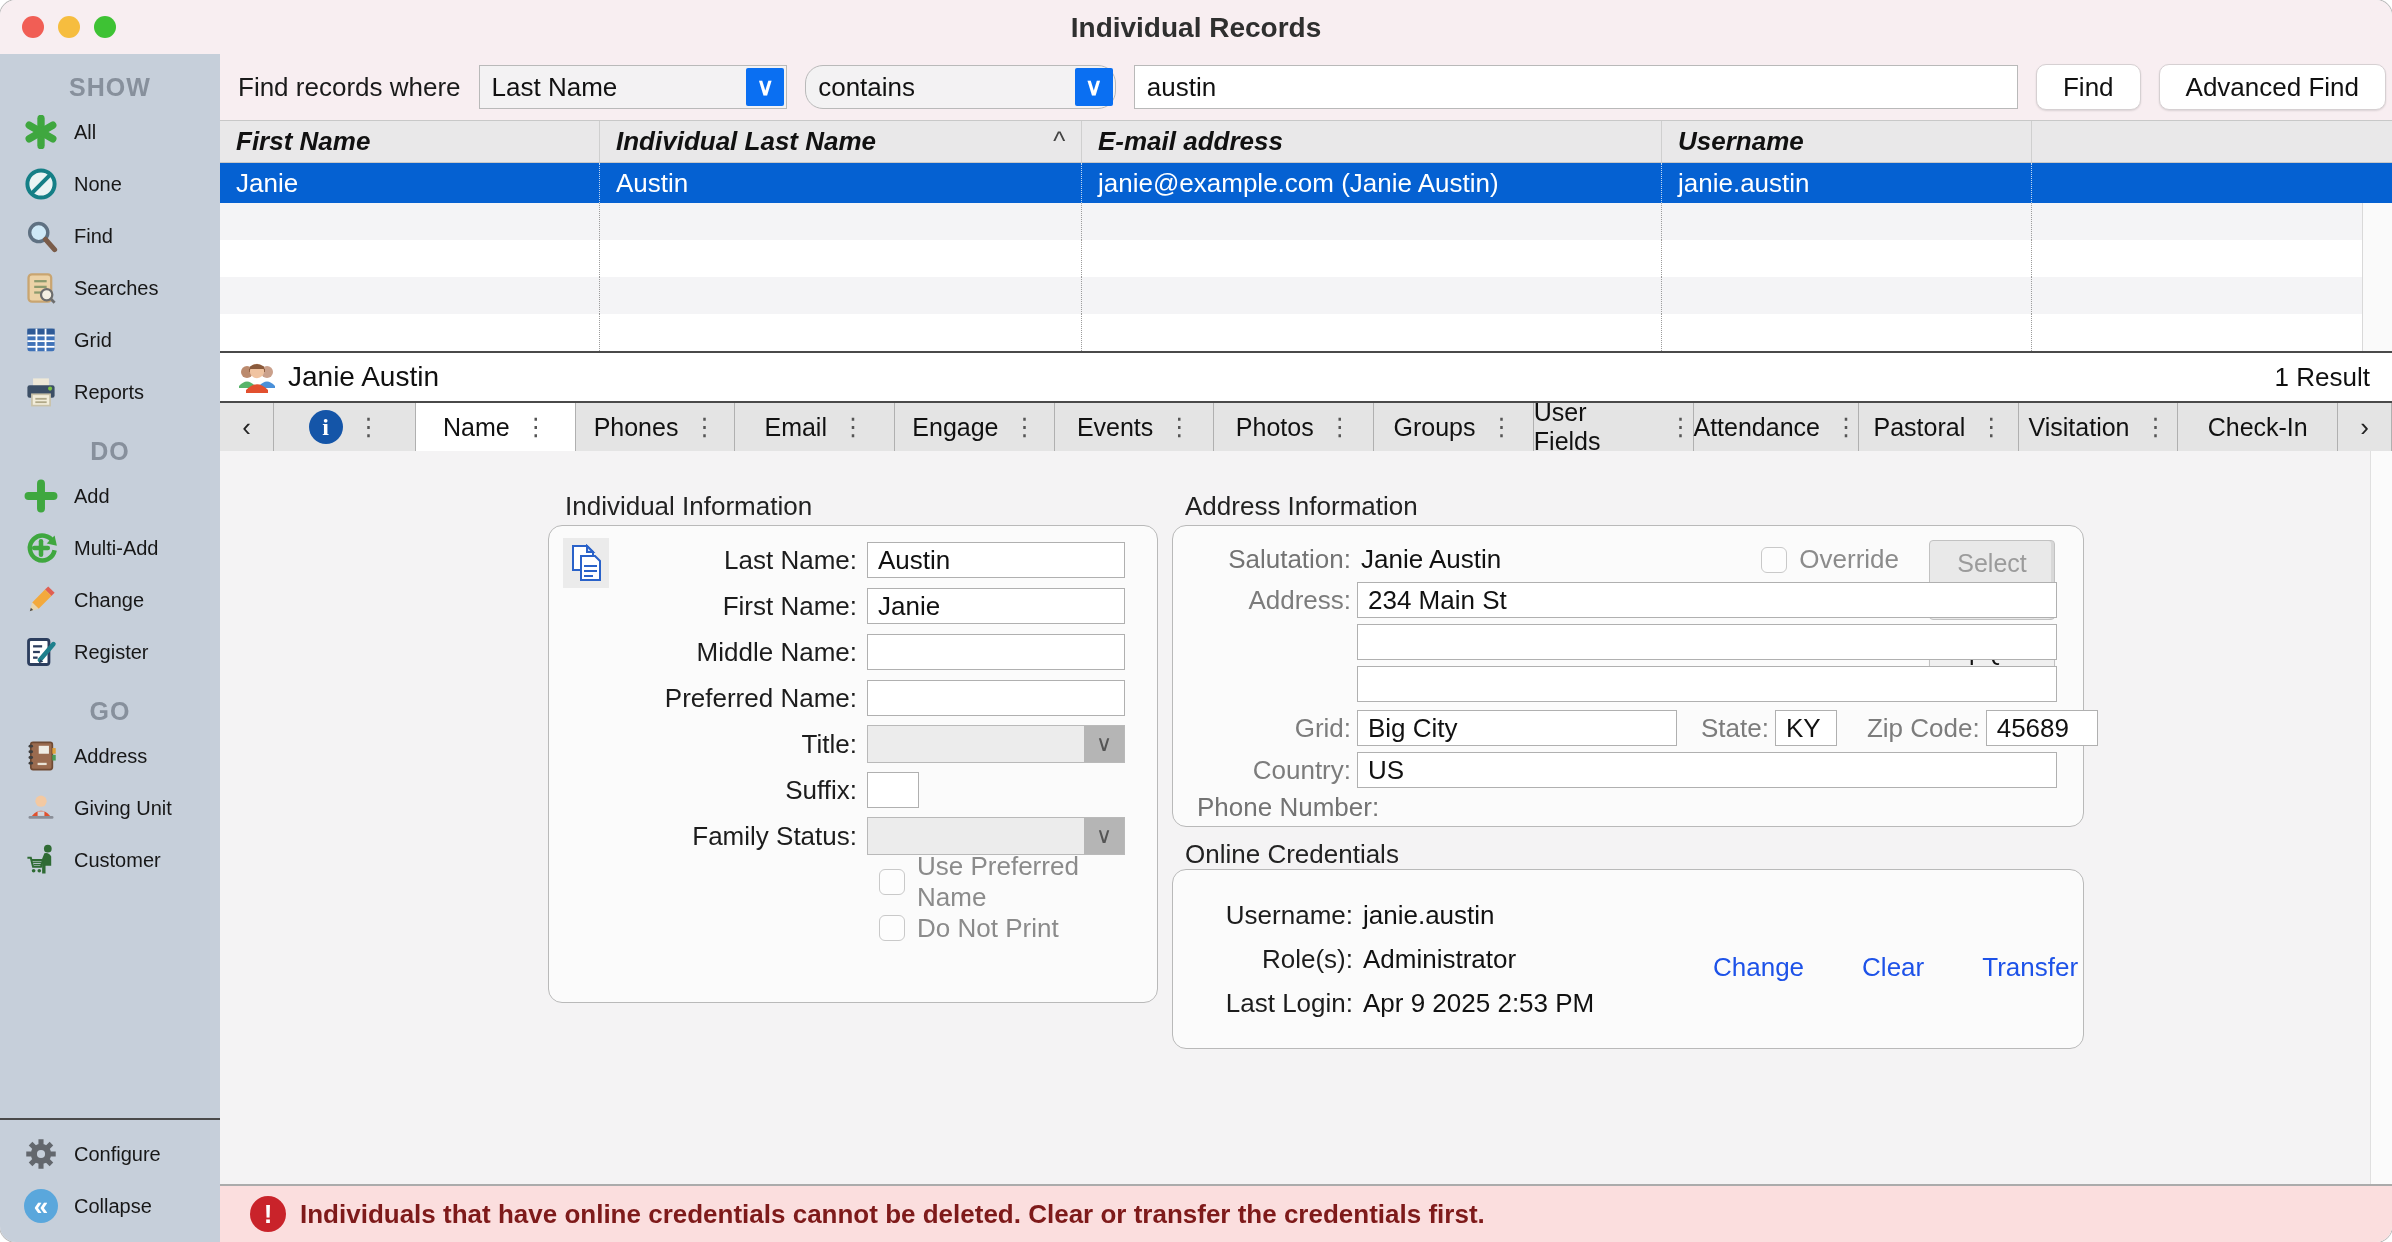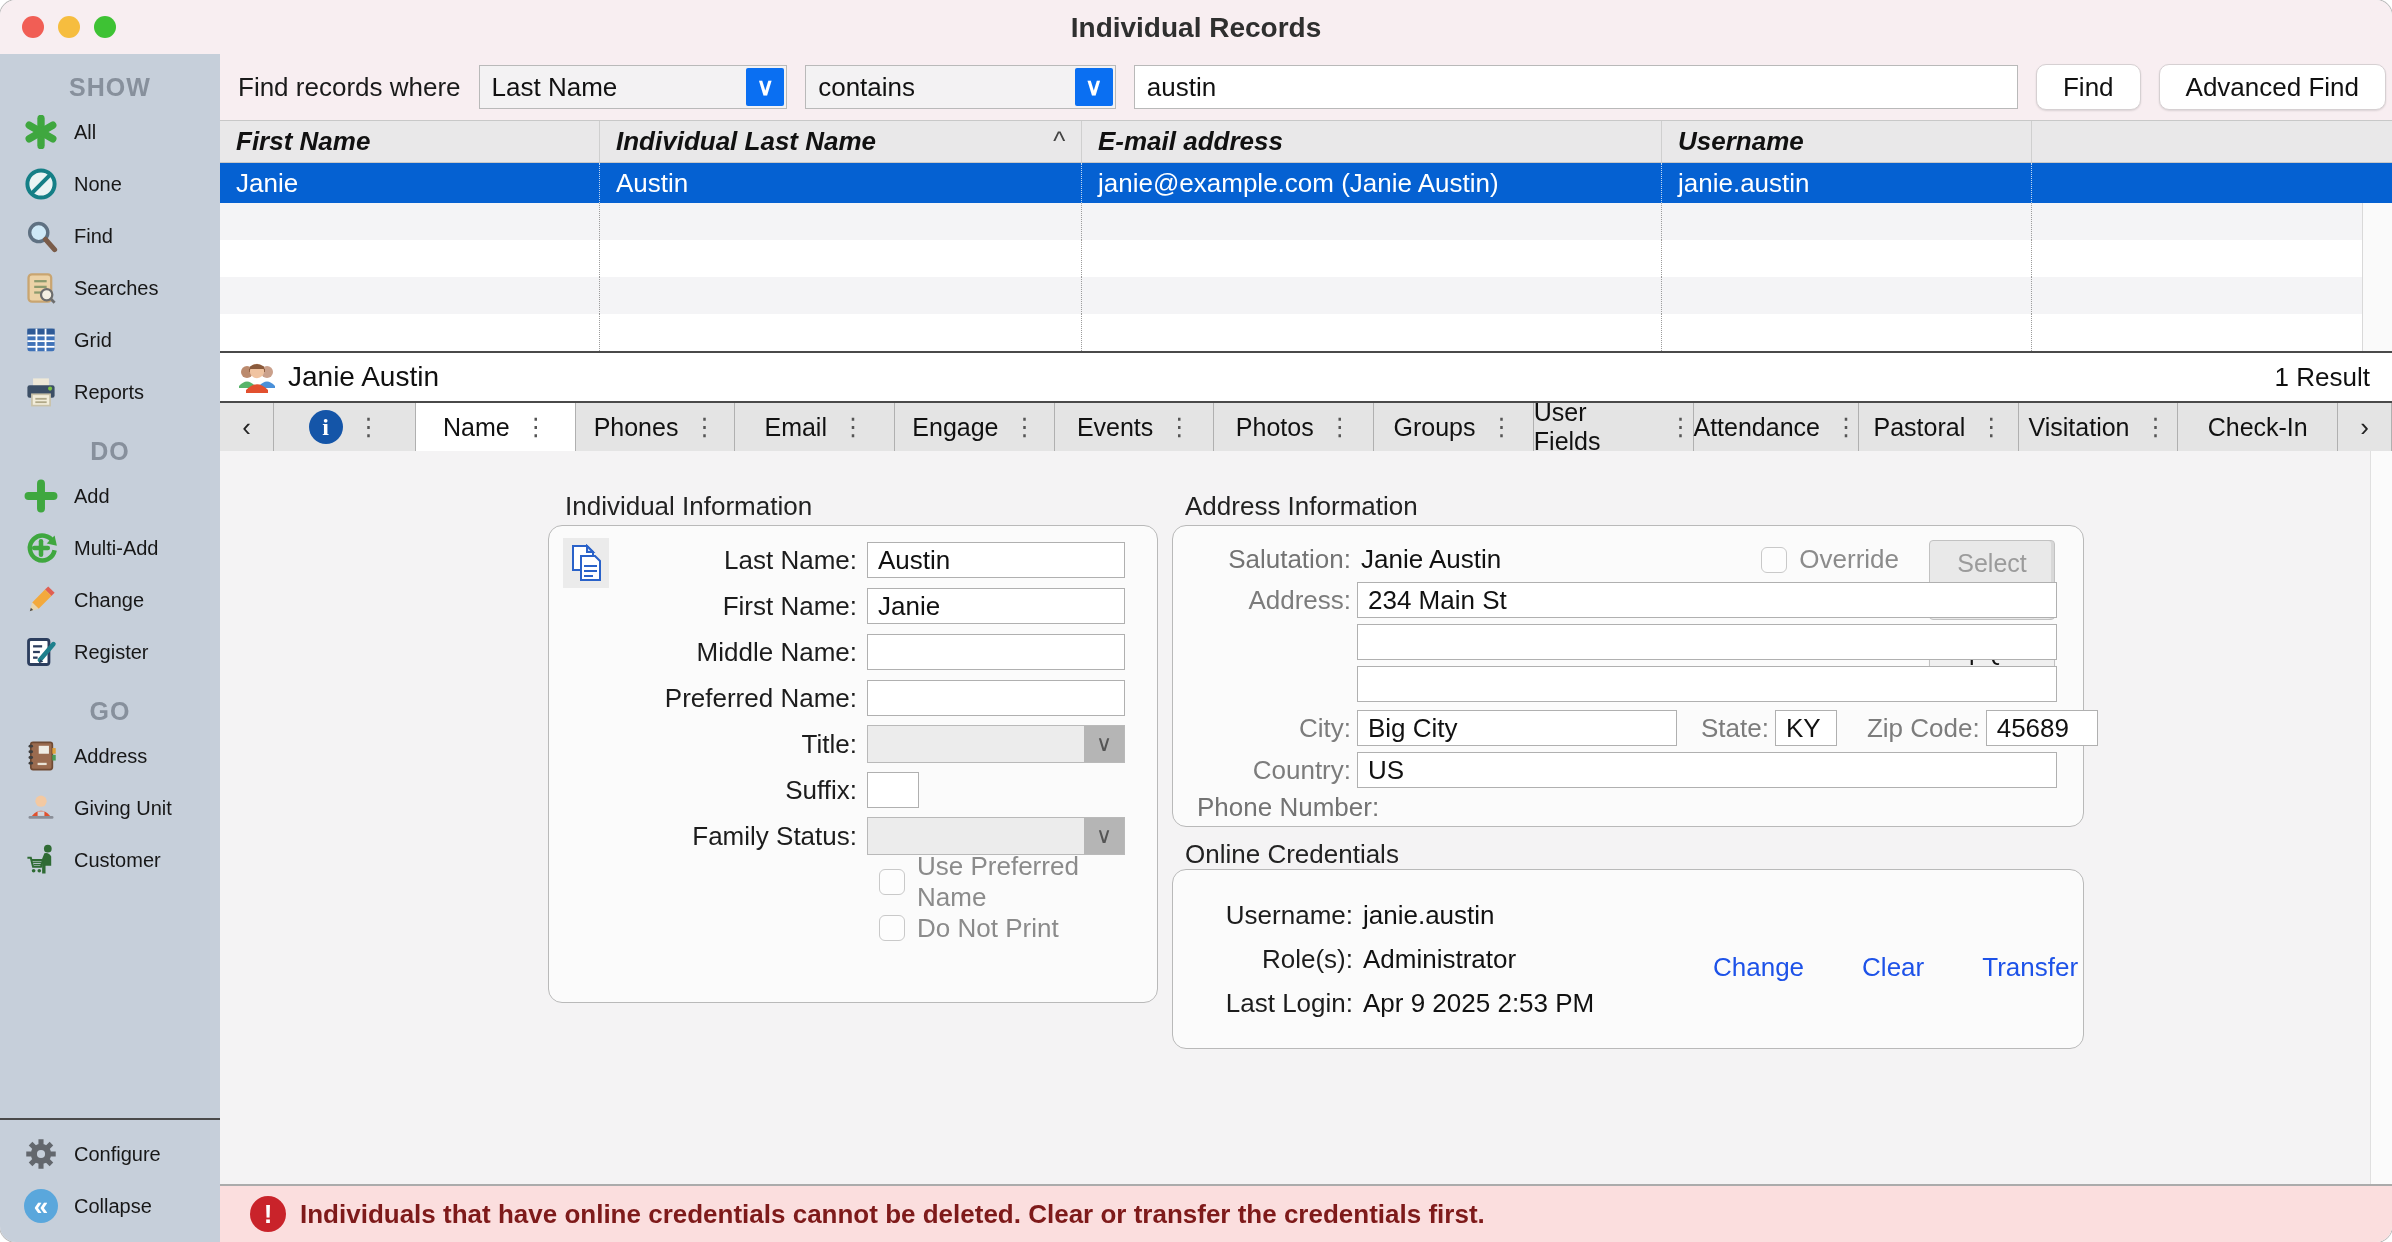--- a/index.html
+++ b/index.html
@@ -24,21 +24,21 @@
 
   
   .main { position:absolute; left:220px; top:54px; right:0; bottom:0; display:flex; flex-direction:column; background:#f4f3f4; }
 
   
   .toolbar { height:66px; background:#f8eef1; display:flex; align-items:center; padding:0 6px 0 18px; gap:18px; }
   .toolbar .find-label { font-size:26px; color:#1a1a1a; white-space:nowrap; }
   .combo { height:44px; background:#f3f2f3; border:1px solid #b9b9b9; display:flex; align-items:center; position:relative; }
   .combo .combo-text { padding-left:12px; font-size:26px; color:#111; flex:1; }
   .combo .combo-chev { width:38px; height:38px; margin-right:2px; background:#0a6ff2; color:#fff; font-size:24px; font-weight:bold; display:flex; align-items:center; justify-content:center; border-radius:2px; }
-  .combo.c1 { width:325px; } .combo.c2 { width:327px; }
+  .combo.c1 { width:325px; } .combo.c2 { width:327px;border-radius:18px; }
   .search-input { width:930px; height:44px; border:1px solid #b9b9b9; background:#fff; font-size:26px; padding:0 12px; font-family:"Liberation Sans",sans-serif; color:#111; }
   .btn-mac { height:46px; background:#ffffff; border:1px solid #d6d0d2; border-radius:10px; font-size:26px; color:#111; padding:0 26px; box-shadow:0 1px 2px rgba(0,0,0,.12); display:flex; align-items:center; justify-content:center; white-space:nowrap; }
 
   
   .rtable { border-top:1px solid #c8c8c8; border-bottom:2px solid #4a4a4a; }
   .rt-row { display:flex; }
   .rt-scroll { width:30px; background:#fafafa; border-left:1px solid #d9d9d9; }
   .rt-head { height:42px; background:#e9e8e9; border-bottom:1px solid #c8c8c8; align-items:center;font-style:italic; }
   .rt-head .cell { font-weight:bold; color:#111; border-right:1px solid #cfcfcf; }
   .cell { font-size:26px; padding:0 16px; display:flex; align-items:center; height:100%; overflow:hidden; white-space:nowrap; }
@@ -529,21 +529,21 @@
             <span class="alabel" style="width:178px;">Address:</span>
             <input class="tinput" style="width: 700px; margin-left: 6px;" value="234 Main St">
           </div>
           <div class="arow" style="left:184px; top:98px;">
             <input class="tinput" style="width: 700px;" value="">
           </div>
           <div class="arow" style="left:184px; top:140px;">
             <input class="tinput" style="width: 700px;" value="">
           </div>
           <div class="arow" style="left:0; top:184px;">
-            <span class="alabel" style="width:178px;">City:</span>
+            <span class="alabel" style="width:178px;">Grid:</span>
             <input class="tinput" style="width: 320px; margin-left: 6px;" value="Big City">
             <span class="alabel" style="margin-left:24px;">State:</span>
             <input class="tinput" style="width: 62px; margin-left: 6px;" value="KY">
             <span class="alabel" style="margin-left:30px;">Zip Code:</span>
             <input class="tinput" style="width: 112px; margin-left: 6px;" value="45689">
           </div>
           <div class="arow" style="left:0; top:226px;">
             <span class="alabel" style="width:178px;">Country:</span>
             <input class="tinput" style="width: 700px; margin-left: 6px;" value="US">
           </div>

